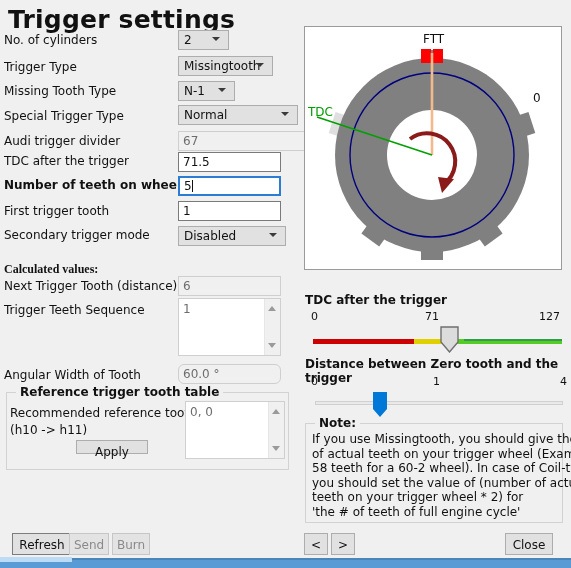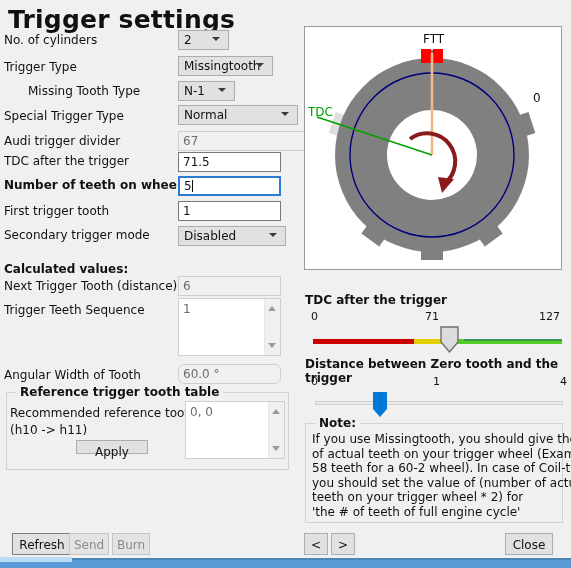--- a/index.html
+++ b/index.html
@@ -100,21 +100,21 @@
 </style>
 </head>
 <body>
 
 <div class="root">
 
   <div class="page-title">Trigger settings</div>
 
   <div class="lbl" style="left:4px;  top:33px;">No. of cylinders</div>
   <div class="lbl" style="left:4px;  top:60px;">Trigger Type</div>
-  <div class="lbl" style="left:4px;  top:84px;margin-left:24px;">Missing Tooth Type</div>
+  <div class="lbl" style="left:4px;  top:84px;">Missing Tooth Type</div>
   <div class="lbl" style="left:4px;  top:109px;">Special Trigger Type</div>
   <div class="lbl" style="left:4px;  top:134px;">Audi trigger divider</div>
   <div class="lbl" style="left:4px;  top:154px;">TDC after the trigger</div>
   <div class="lbl b" style="left:4px;  top:178px;">Number of teeth on wheel</div>
   <div class="lbl" style="left:4px;  top:204px;">First trigger tooth</div>
   <div class="lbl" style="left:4px;  top:228px;">Secondary trigger mode</div>
 
   <div class="combo" style="left:178px;top:30px; width:51px;">
     <span class="cv">2</span>
     <span class="arr"></span>
@@ -142,21 +142,21 @@
     <span>5</span><span class="caret"></span>
   </div>
 
   <div class="txt" style="left:178px;top:201px;width:103px;">1</div>
 
   <div class="combo" style="left:178px;top:226px;width:108px;">
     <span class="cv">Disabled</span>
     <span class="arr"></span>
   </div>
 
-  <div class="lbl b" style="left:4px;top:262px;">Calculated values:</div>
+  <div class="lbl b" style="left:4px;top:262px;font-family:Liberation Serif, serif;">Calculated values:</div>
 
   <div class="lbl" style="left:4px;top:279px;">Next Trigger Tooth (distance)</div>
   <div class="txt ro" style="left:178px;top:276px;width:103px;">6</div>
 
   <div class="lbl" style="left:4px;top:303px;">Trigger Teeth Sequence</div>
   <div class="area" style="left:178px;top:298px;width:103px;height:58px;">
     <span class="av">1</span>
     <div class="sbar">
       <span class="sarr up"></span>
       <span class="sarr dn"></span>

